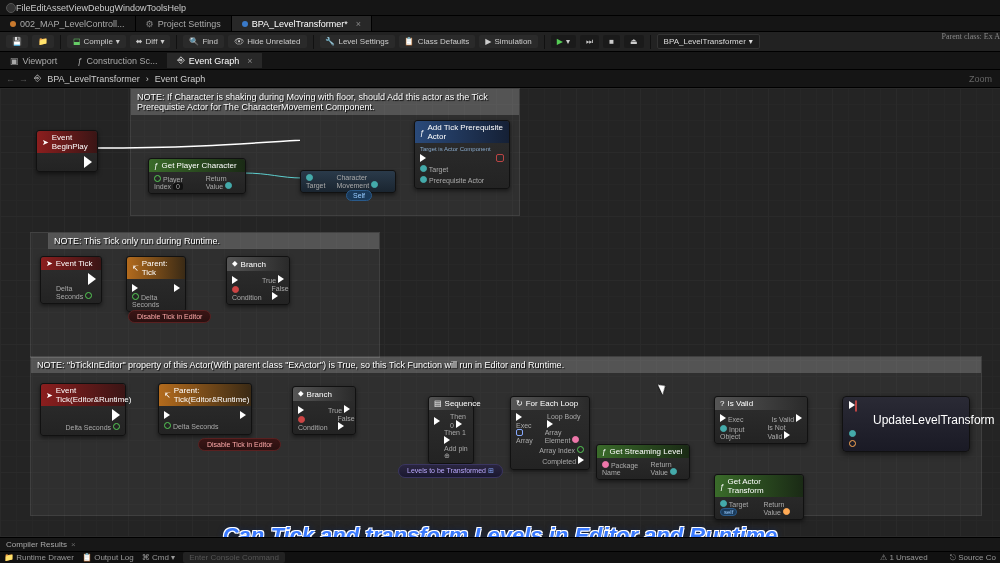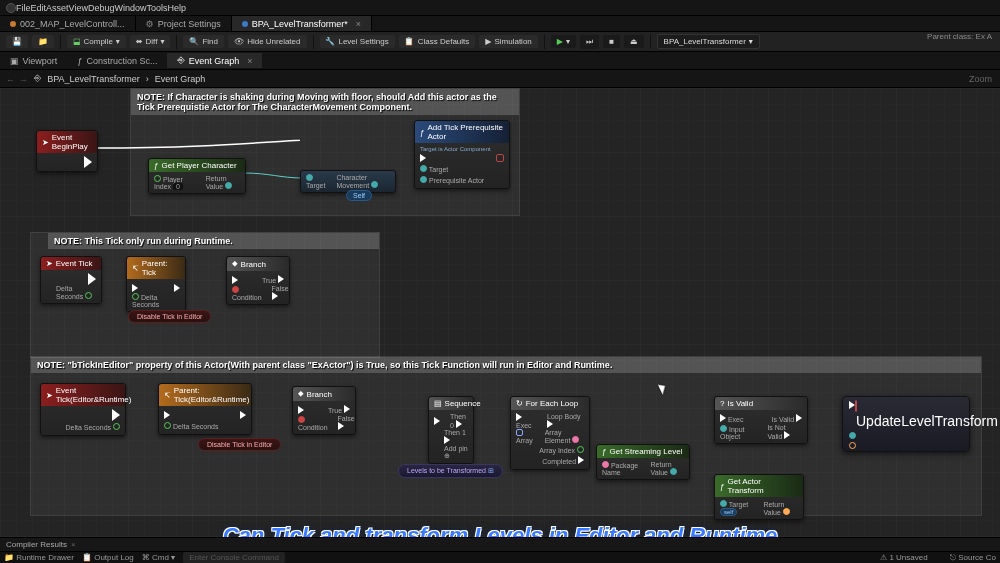--- a/index.html
+++ b/index.html
@@ -17,21 +17,21 @@
 .maintab .dot { width: 6px; height: 6px; border-radius: 50%; }
 .maintab .dot.orange { background: #c97a2e; }
 .maintab .dot.blue { background: #3a7ac9; }
 
 
 .toolbar { height: 20px; background: #222; display: flex; align-items: center; padding: 0 6px; gap: 4px; border-bottom: 1px solid #000; }
 .tbtn { padding: 2px 6px; background: #2a2a2a; border-radius: 2px; font-size: 8px; color: #ccc; display: flex; align-items: center; gap: 3px; }
 .tbtn.play { background: #1a1a1a; }
 .tbtn.dd { color: #ddd; background: #1c1c1c; border: 1px solid #333; }
 .tdivider { width: 1px; height: 14px; background: #111; margin: 0 2px; }
-.parent-class { position: absolute; right: 8px; top: 32px; font-size: 8px; color: #888; }
+.parent-class { position: absolute; right: 0; top: 32px; font-size: 8px; color: #888; font-family: Liberation Serif, serif; }
 
 
 .subtabs { height: 18px; background: #151515; display: flex; align-items: center; border-bottom: 1px solid #000; }
 .subtab { padding: 2px 10px; font-size: 9px; color: #aaa; display: flex; align-items: center; gap: 4px; }
 .subtab.active { background: #282828; color: #fff; }
 
 
 .breadcrumb { height: 18px; background: #151515; display: flex; align-items: center; padding: 0 6px; gap: 6px; border-bottom: 1px solid #000; font-size: 9px; }
 .breadcrumb .arrows { display: flex; gap: 4px; color: #555; }
 .breadcrumb .zoom { position: absolute; right: 8px; color: #666; }
@@ -42,21 +42,21 @@
     linear-gradient(#2a2a2a 1px, transparent 1px),
     linear-gradient(90deg, #2a2a2a 1px, transparent 1px),
     linear-gradient(#272727 1px, transparent 1px),
     linear-gradient(90deg, #272727 1px, transparent 1px);
   background-size: 64px 64px, 64px 64px, 16px 16px, 16px 16px;
   overflow: hidden;
 }
 
 
 .comment { position: absolute; background: rgba(255,255,255,0.05); border: 1px solid rgba(255,255,255,0.08); }
-.comment .chead { background: rgba(255,255,255,0.18); padding: 3px 6px; font-size: 9px; color: #fff; font-weight: 700; text-shadow: 1px 1px 1px #000; }
+.comment .chead { background: rgba(255,255,255,0.18); padding: 3px 6px; font-size: 9px; color: #fff; font-weight: 400; text-shadow: 1px 1px 1px #000; }
 
 
 .node { position: absolute; background: linear-gradient(#2e2e2e,#232323); border: 1px solid #111; border-radius: 3px; box-shadow: 0 2px 4px rgba(0,0,0,0.5); }
 .node .nhead { padding: 2px 5px; font-size: 8px; color: #fff; border-radius: 3px 3px 0 0; display: flex; align-items: center; gap: 3px; }
 .node .nhead.red { background: linear-gradient(90deg, #8b1e1e, #3a1515); }
 .node .nhead.orange { background: linear-gradient(90deg, #b36b1d, #3a2a15); }
 .node .nhead.gray { background: linear-gradient(90deg, #555, #2a2a2a); }
 .node .nhead.green { background: linear-gradient(90deg, #3a6b2a, #1a2a15); }
 .node .nhead.blue { background: linear-gradient(90deg, #2a4a7a, #152035); }
 .node .nbody { padding: 3px 5px; font-size: 7px; color: #aaa; }
@@ -514,21 +514,21 @@
       <div class="row">
           <span><span class="pin blue"></span> <span>Target</span> <span class="selfpin" style="font-size:6px;padding:0 3px">self</span></span>
           <span><span>Return Value</span> <span class="pin" style="border-color:#fa5;background:#fa5"></span></span>
         </div>
     </div>
   </div>
 
   <div class="collapsed-node" style="left:842px; top:308px; width:128px; height:56px;">
     <div class="nbody" style="padding:4px 6px">
       <div class="row"><span class="execarrow"></span><span class="delegate"></span></div>
-      <div style="font-size:14px;color:#fff;margin:2px 0 2px 7px">UpdateLevelTransform</div>
+      <div style="font-size:12px;color:#fff;margin:2px 0 2px 24px">UpdateLevelTransform</div>
       <div class="row"><span><span class="pin blue"></span></span><span></span></div>
       <div class="row"><span><span class="pin" style="border-color:#fa5"></span></span><span></span></div>
     </div>
   </div>
 
   <div class="cursor"></div>
 </div>
 
 <div class="caption">Can Tick and transform Levels in Editor and Runtime</div>
 

